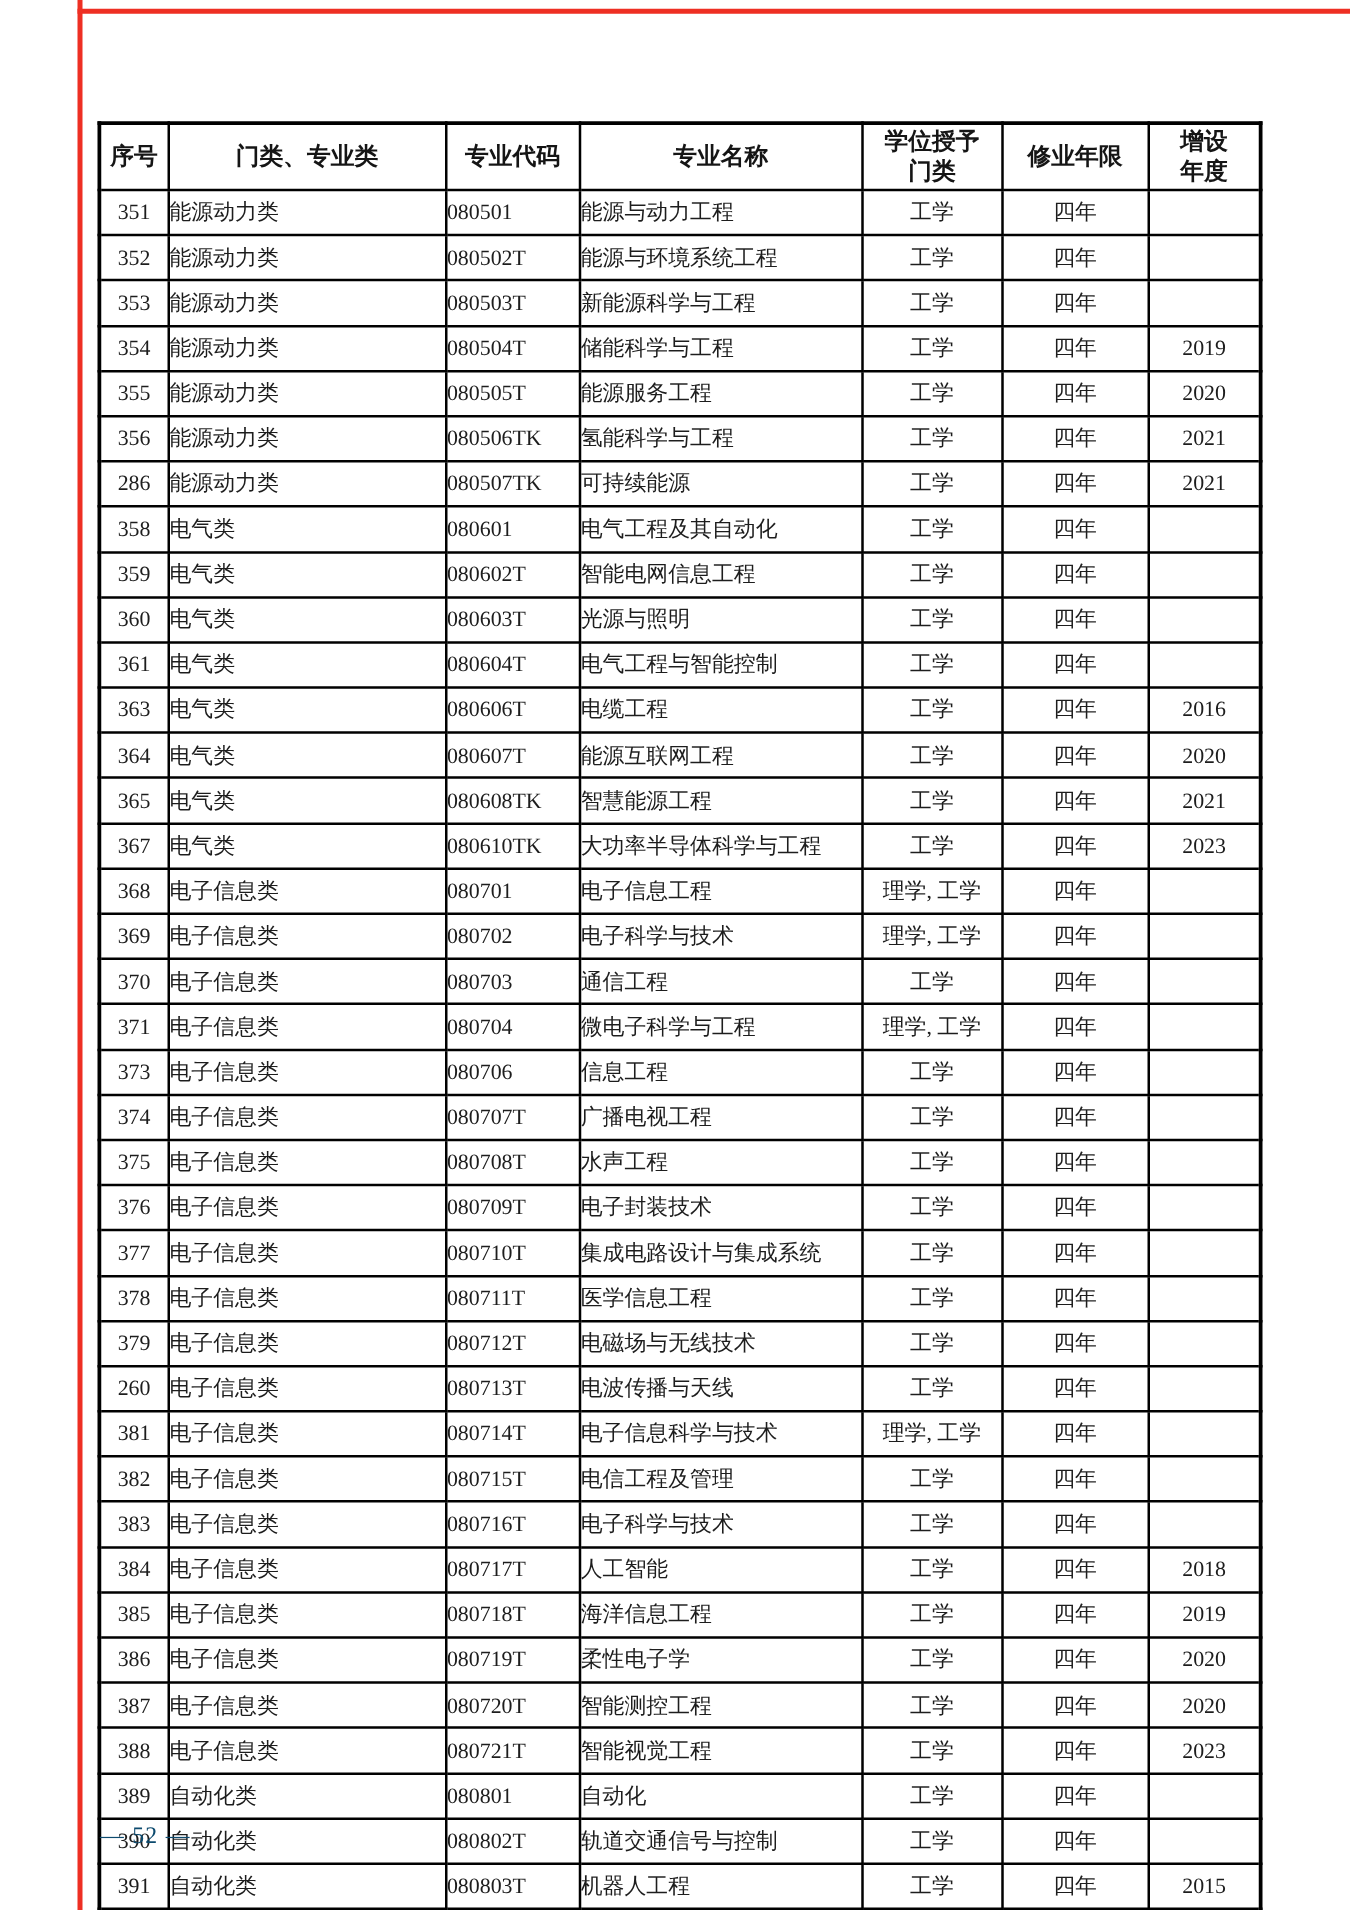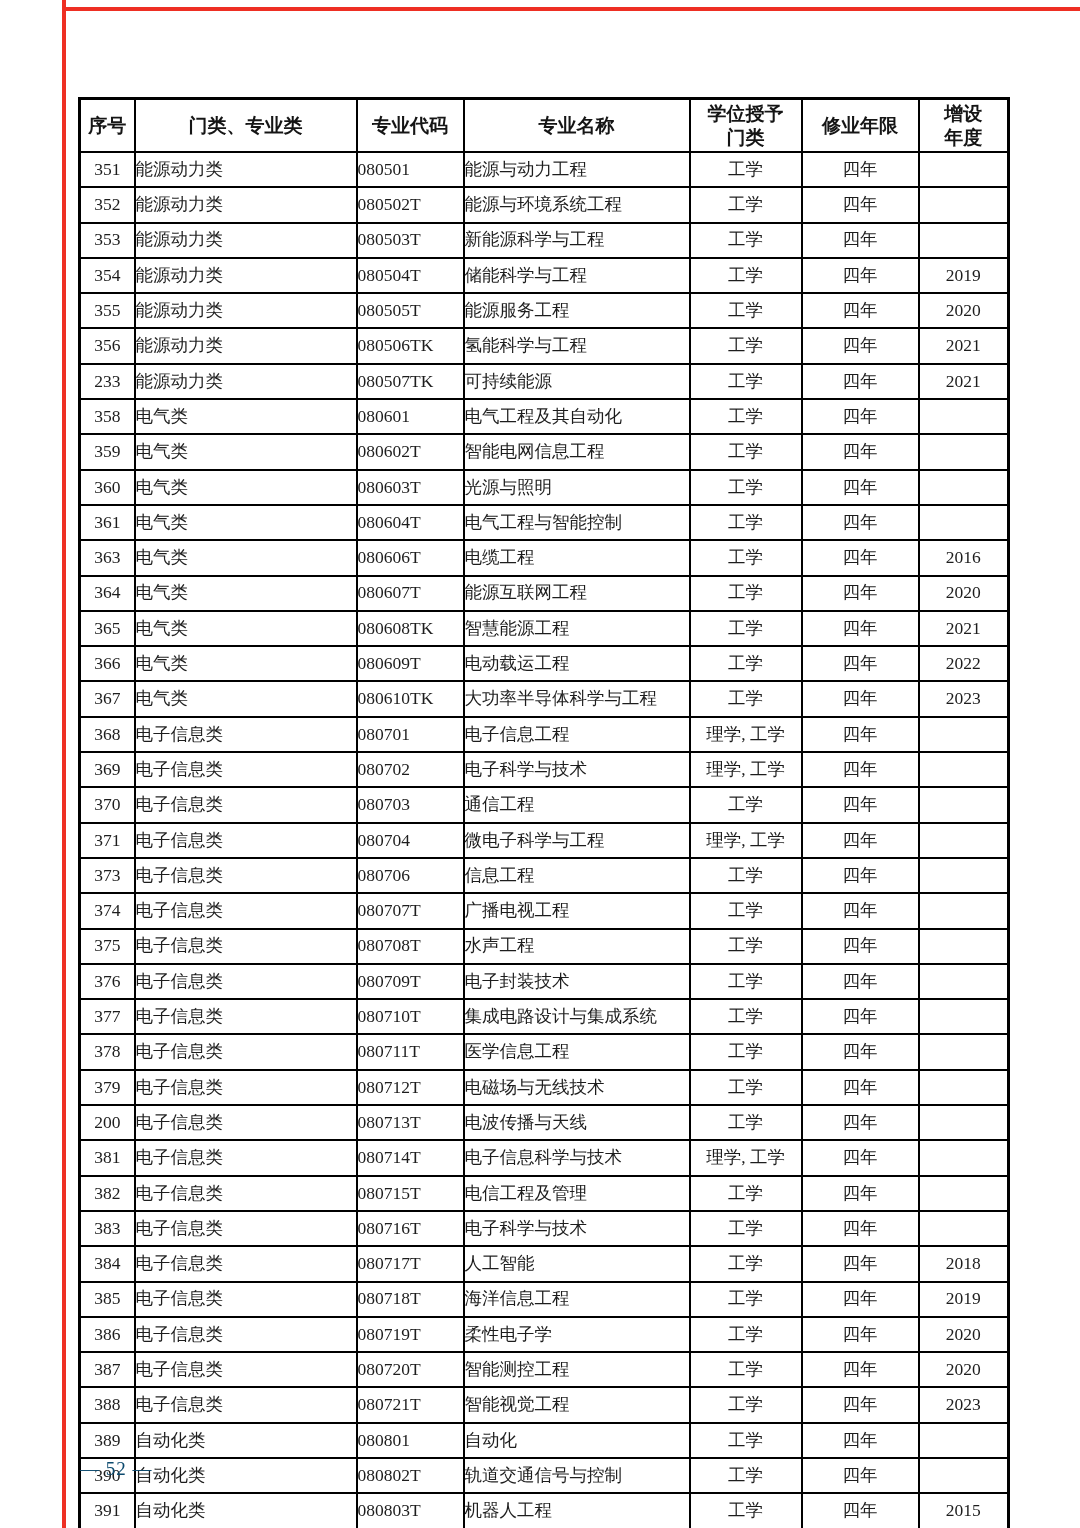--- a/index.html
+++ b/index.html
@@ -139,21 +139,21 @@
       <tr>
         <td class="c0">356</td>
         <td class="c1">能源动力类</td>
         <td class="c2">080506TK</td>
         <td class="c3">氢能科学与工程</td>
         <td class="c4">工学</td>
         <td class="c5">四年</td>
         <td class="c6">2021</td>
       </tr>
       <tr>
-        <td class="c0">233</td>
+        <td class="c0">286</td>
         <td class="c1">能源动力类</td>
         <td class="c2">080507TK</td>
         <td class="c3">可持续能源</td>
         <td class="c4">工学</td>
         <td class="c5">四年</td>
         <td class="c6">2021</td>
       </tr>
       <tr>
         <td class="c0">358</td>
         <td class="c1">电气类</td>
@@ -209,29 +209,20 @@
         <td class="c6">2020</td>
       </tr>
       <tr>
         <td class="c0">365</td>
         <td class="c1">电气类</td>
         <td class="c2">080608TK</td>
         <td class="c3">智慧能源工程</td>
         <td class="c4">工学</td>
         <td class="c5">四年</td>
         <td class="c6">2021</td>
-      </tr>
-      <tr>
-        <td class="c0">366</td>
-        <td class="c1">电气类</td>
-        <td class="c2">080609T</td>
-        <td class="c3">电动载运工程</td>
-        <td class="c4">工学</td>
-        <td class="c5">四年</td>
-        <td class="c6">2022</td>
       </tr>
       <tr>
         <td class="c0">367</td>
         <td class="c1">电气类</td>
         <td class="c2">080610TK</td>
         <td class="c3">大功率半导体科学与工程</td>
         <td class="c4">工学</td>
         <td class="c5">四年</td>
         <td class="c6">2023</td>
       </tr>
@@ -328,21 +319,21 @@
       <tr>
         <td class="c0">379</td>
         <td class="c1">电子信息类</td>
         <td class="c2">080712T</td>
         <td class="c3">电磁场与无线技术</td>
         <td class="c4">工学</td>
         <td class="c5">四年</td>
         <td class="c6"></td>
       </tr>
       <tr>
-        <td class="c0">200</td>
+        <td class="c0">260</td>
         <td class="c1">电子信息类</td>
         <td class="c2">080713T</td>
         <td class="c3">电波传播与天线</td>
         <td class="c4">工学</td>
         <td class="c5">四年</td>
         <td class="c6"></td>
       </tr>
       <tr>
         <td class="c0">381</td>
         <td class="c1">电子信息类</td>

